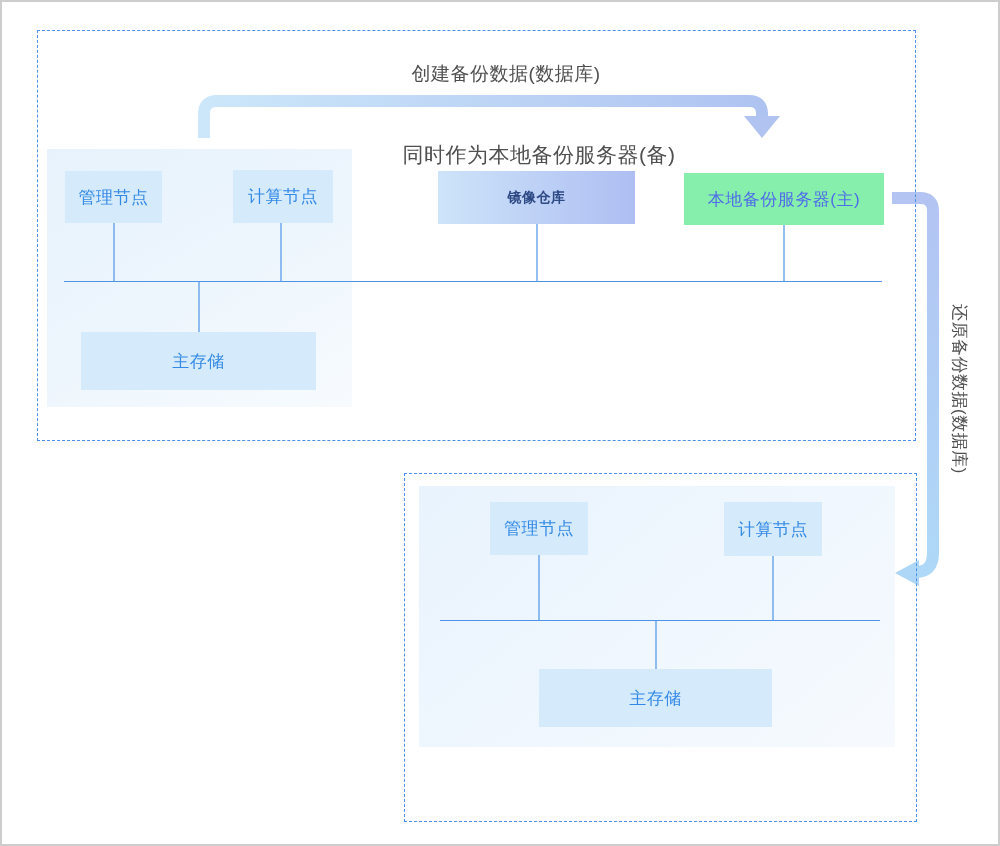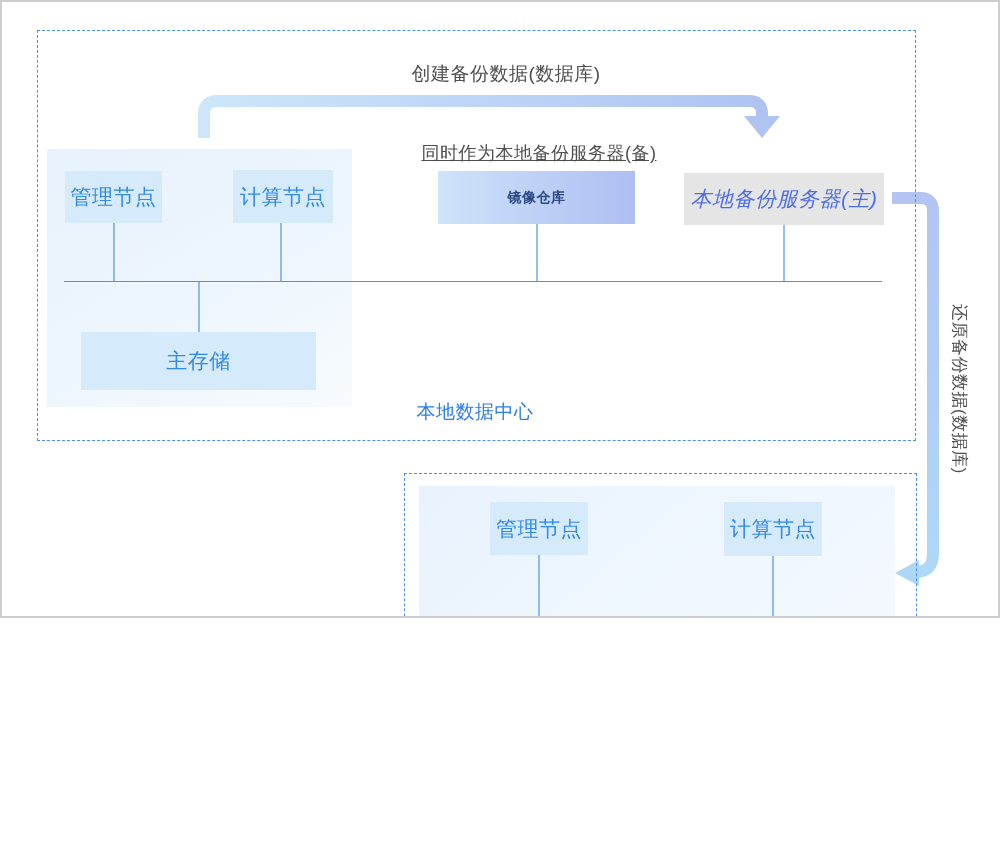--- a/index.html
+++ b/index.html
@@ -1,18 +1,18 @@
 <!DOCTYPE html>
 <html><head>
 <meta charset="utf-8">
 <style>
   html,body{margin:0;padding:0;background:#fff;}
   .canvas{
     position:relative;
-    width:1000px;height:618px;
+    width:1000px;height:846px;
     background:#ffffff;
     border:2px solid #cdcdcd;
     box-sizing:border-box;
     overflow:hidden;
     font-family:"Liberation Sans","DejaVu Sans",sans-serif;
   }
   .dashed-box{
     position:absolute;
     border:1px dashed #4a90e8;
     background:transparent;
@@ -23,33 +23,33 @@
     position:absolute;
     z-index:1;
   }
   .panel-top{background:linear-gradient(150deg,#e7f2fc 0%,#eef6fd 55%,#f7fbfe 100%);}
   .panel-bottom{background:linear-gradient(140deg,#e9f3fd 0%,#f0f7fe 55%,#f6fafe 100%);}
   svg.lines{position:absolute;left:0;top:0;z-index:2;}
   .node{
     position:absolute;
     display:flex;align-items:center;justify-content:center;
     background:#d5eafb;color:#3389e6;
-    font-size:21px;letter-spacing:0.5px;
+    font-size:17px;letter-spacing:0.5px;
     z-index:4;white-space:nowrap;
   }
   .node-repo{
     background:linear-gradient(90deg,#cde4f9 0%,#aebef2 100%);
     color:#2d4a85;font-weight:bold;font-size:14px;
   }
-  .node-backup{background:#e5e5e5;color:#4e6de8;font-style:italic;}
+  .node-backup{background:#86efac;color:#4e6de8;}
   .flow-label{
     position:absolute;color:#4f4f4f;font-size:19px;
     text-align:center;z-index:5;letter-spacing:0.5px;white-space:nowrap;
   }
-  .flow-note{font-size:18px;text-decoration:underline;}
+  .flow-note{font-size:21px;}
   .dc-label{
     position:absolute;color:#2e7ee2;font-size:19px;
     text-align:center;z-index:5;letter-spacing:0.5px;white-space:nowrap;
   }
   .vertical-label{
     position:absolute;left:857px;top:374px;width:200px;height:26px;
     line-height:26px;text-align:center;
     color:#4f4f4f;font-size:17px;letter-spacing:0.5px;
     transform:rotate(90deg);
     z-index:5;white-space:nowrap;
@@ -99,19 +99,18 @@
 
   <div class="flow-label" style="left:304px;top:59px;width:400px;">创建备份数据(数据库)</div>
   <div class="flow-label flow-note" style="left:337px;top:139px;width:400px;">同时作为本地备份服务器(备)</div>
   <div class="vertical-label">还原备份数据(数据库)</div>
 
   <div class="node" style="left:63px;top:169px;width:97px;height:52px;">管理节点</div>
   <div class="node" style="left:231px;top:168px;width:100px;height:53px;">计算节点</div>
   <div class="node node-repo" style="left:436px;top:169px;width:197px;height:53px;">镜像仓库</div>
   <div class="node node-backup" style="left:682px;top:171px;width:200px;height:52px;">本地备份服务器(主)</div>
   <div class="node" style="left:79px;top:330px;width:235px;height:58px;">主存储</div>
-  <div class="dc-label" style="left:323px;top:397px;width:300px;">本地数据中心</div>
 
   <div class="node" style="left:488px;top:500px;width:98px;height:53px;">管理节点</div>
   <div class="node" style="left:722px;top:500px;width:98px;height:54px;">计算节点</div>
   <div class="node" style="left:537px;top:667px;width:233px;height:58px;">主存储</div>
 
 </div>
 
 </body></html>

